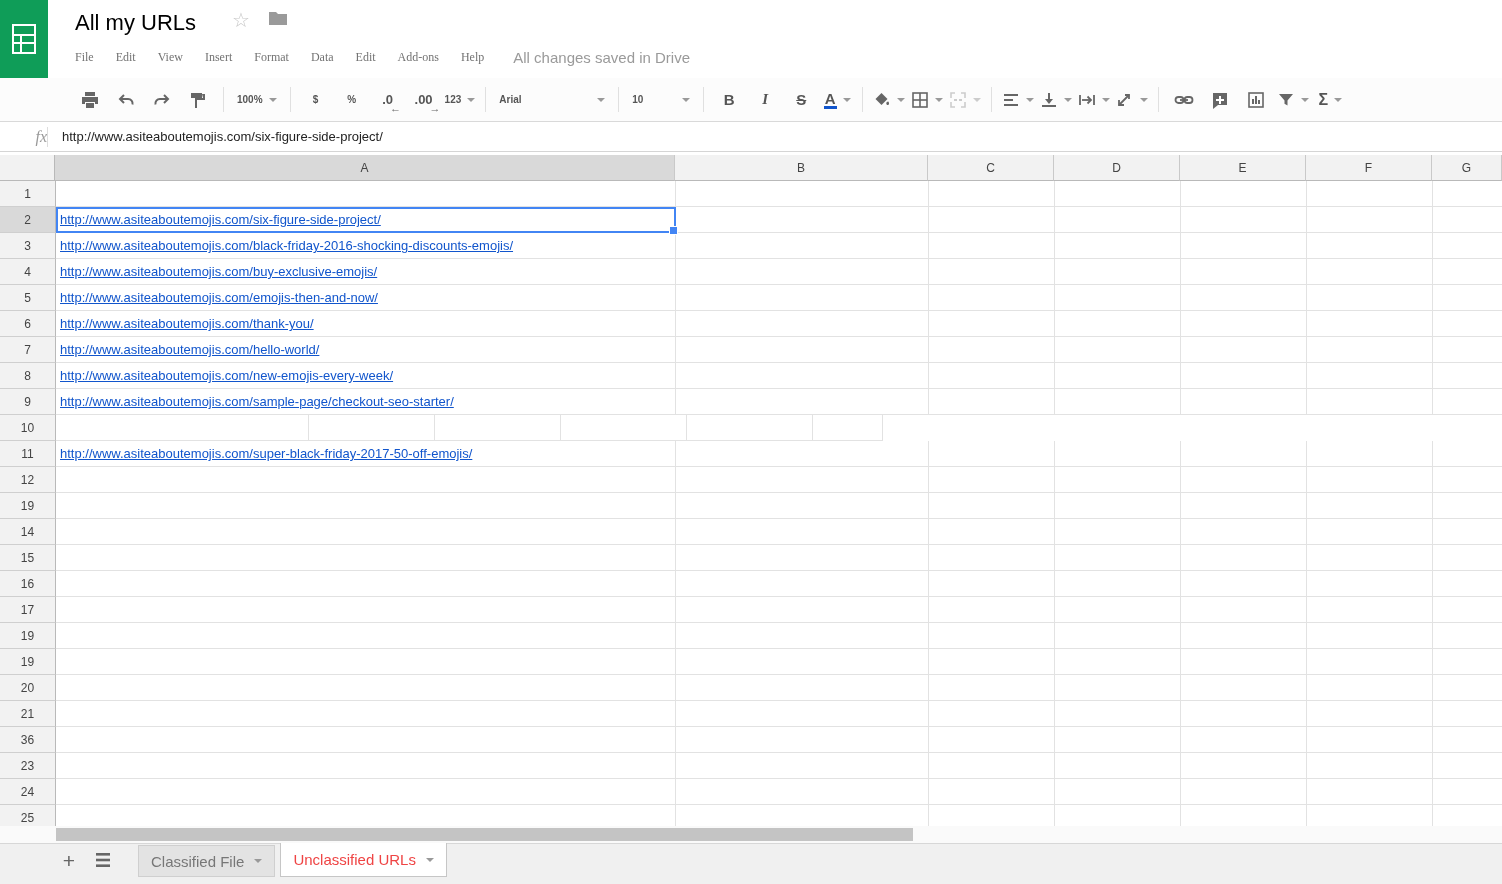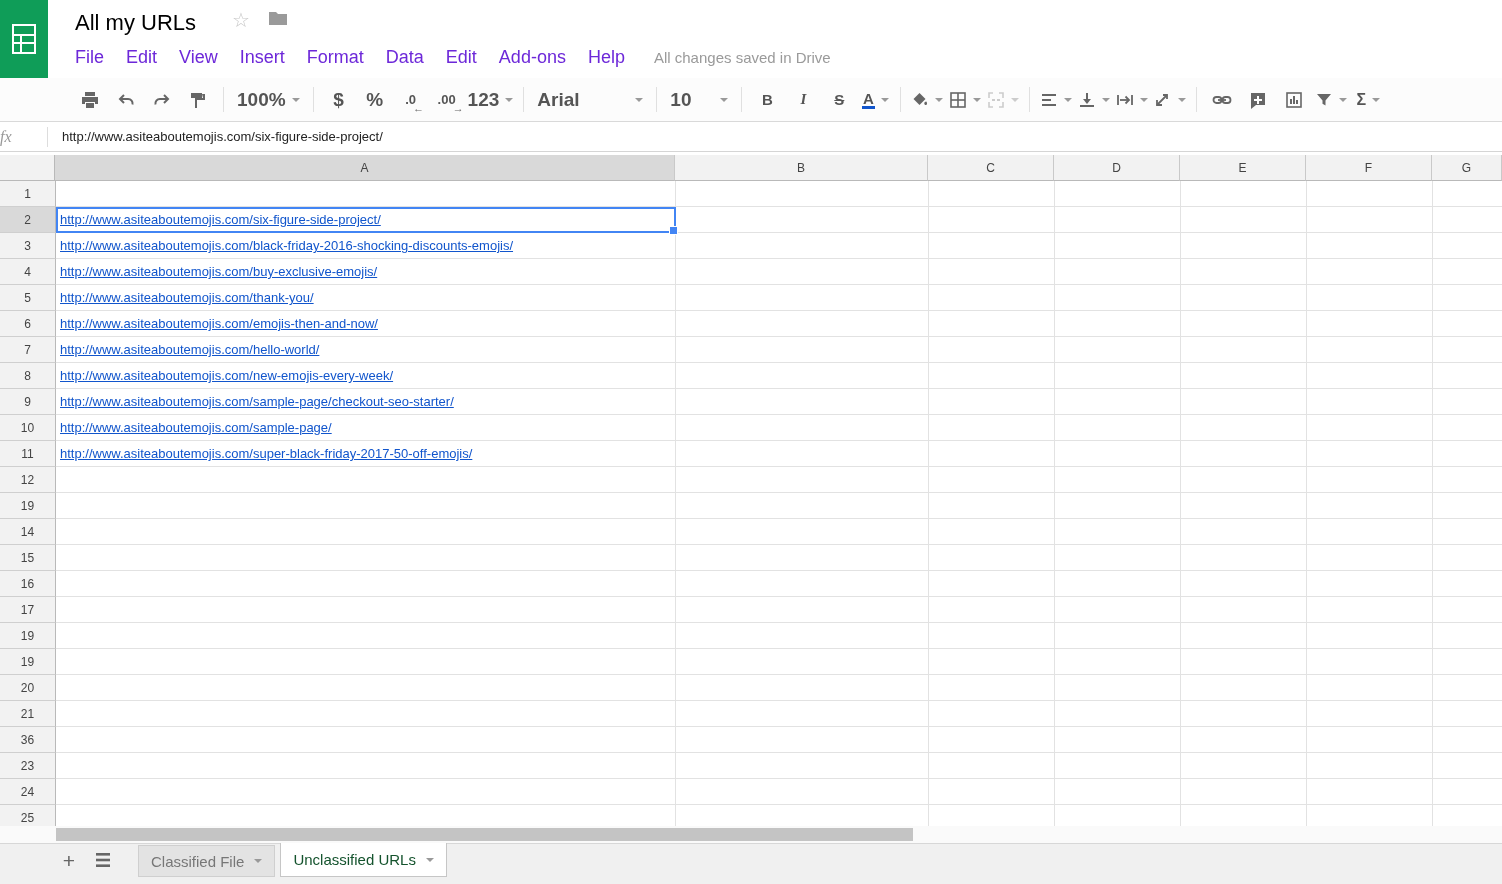--- a/index.html
+++ b/index.html
@@ -10,46 +10,46 @@
   
   .topbar{height:78px;position:relative;background:#fff;}
   .logo{position:absolute;left:0;top:0;width:48px;height:78px;background:#0f9d58;
     display:flex;align-items:center;justify-content:center;}
   .topbar-content{margin-left:75px;padding-top:10px;}
   .title-row{display:flex;height:32px;}
   .doc-title{font-size:22px;color:#000;}
   .star{font-size:20px;color:#c8c8c8;margin-left:36px;line-height:20px;}
   .folder{margin-left:18px;display:inline-flex;}
   .menu-row{display:flex;align-items:center;height:30px;margin-left:-11px;}
-  .menu-item{font-size:18px;color:#6d28d9;padding:4px 11px;cursor:pointer;}
+  .menu-item{font-size:12px;color:#737373;padding:4px 11px;cursor:pointer;font-family:Liberation Serif, serif;}
   .save-status{font-size:15px;color:#9a9a9a;margin-left:18px;}
   
   .toolbar{height:43px;background:#fcfcfc;border-bottom:1px solid #d9d9d9;
     display:flex;align-items:center;padding-left:72px;}
   .tb-btn{min-width:30px;height:26px;display:flex;align-items:center;justify-content:center;
     margin:0 3px;border-radius:2px;cursor:pointer;color:#666;}
   .tb-divider{width:1px;height:25px;background:#e0e0e0;margin:0 7px;}
-  .tb-text{font-size:19px;font-weight:bold;color:#555;}
+  .tb-text{font-size:10px;font-weight:bold;color:#555;}
   .caret{width:0;height:0;border-left:4px solid transparent;border-right:4px solid transparent;
     border-top:4px solid #999;margin-left:6px;display:inline-block;}
   .zoom-select,.font-select,.size-select{display:flex;align-items:center;justify-content:space-between;
     height:26px;padding:0 6px;cursor:pointer;border-radius:2px;}
   .font-select{width:106px;}
   .size-select{width:58px;}
   .fmt-bold{font-size:15px;font-weight:bold;color:#555;}
   .fmt-italic{font-size:15px;font-weight:bold;font-style:italic;font-family:"Liberation Serif",serif;color:#555;}
   .fmt-strike{font-size:15px;font-weight:bold;color:#555;text-decoration:line-through;}
   .fmt-color{font-size:15px;font-weight:bold;color:#555;border-bottom:3px solid #1155cc;line-height:15px;padding:0 1px;}
   .dec-wrap{position:relative;font-size:13px;font-weight:bold;color:#555;}
   .dec-arrow{position:absolute;font-weight:normal;font-size:11px;bottom:-7px;right:-8px;color:#666;}
   .disabled{color:#c7c7c7 !important;cursor:default;}
   svg.ic{display:block;}
   
   .formulabar{height:29px;border-bottom:1px solid #d5d5d5;display:flex;align-items:center;background:#fff;}
-  .fx{width:47px;text-align:left;font-family:"Liberation Serif",serif;font-style:italic;
+  .fx{width:47px;text-align:right;font-family:"Liberation Serif",serif;font-style:italic;
     font-size:16px;color:#999;}
   .fb-divider{width:1px;height:20px;background:#ddd;}
   .fb-value{font-size:13px;color:#222;padding-left:14px;white-space:nowrap;}
   .grid-gap{height:3px;background:#fff;}
   
   .grid{position:relative;}
   .colheaders{display:flex;height:26px;}
   .corner{width:56px;height:26px;background:#f2f2f2;border-right:1px solid #b9b9b9;
     border-bottom:1px solid #b9b9b9;box-sizing:border-box;}
   .colheader{height:26px;background:#f2f2f2;border-right:1px solid #c9c9c9;border-bottom:1px solid #b9b9b9;
@@ -78,21 +78,21 @@
   .tabbar{height:41px;background:#f0f0f0;border-top:1px solid #d7d7d7;display:flex;align-items:flex-start;}
   .add-sheet{margin-left:56px;margin-top:4px;width:26px;height:26px;display:flex;align-items:center;
     justify-content:center;font-size:21px;color:#666;cursor:pointer;}
   .all-sheets{margin-left:12px;margin-top:8px;cursor:pointer;}
   .tabs{display:flex;margin-left:26px;}
   .sheet-tab{height:32px;margin-top:1px;box-sizing:border-box;display:flex;align-items:center;
     padding:0 12px;font-size:15px;cursor:pointer;}
   .sheet-tab .caret{margin-left:10px;}
   .sheet-tab.inactive{background:#e3e3e3;border:1px solid #cfcfcf;color:#777;}
   .sheet-tab.active{background:#fff;border:1px solid #c6c6c6;border-top:1px solid #c6c6c6;
-    color:#14532d;margin-top:-2px;height:35px;margin-left:5px;}
+    color:#ef4444;margin-top:-2px;height:35px;margin-left:5px;}
 </style>
 </head>
 <body>
 
 <div class="topbar">
   <div class="logo">
     <svg class="ic" width="24" height="30" viewBox="0 0 24 30">
       <rect x="1" y="1" width="22" height="28" fill="none" stroke="#fff" stroke-width="2"></rect>
       <line x1="1" y1="11" x2="23" y2="11" stroke="#fff" stroke-width="2"></line>
       <line x1="1" y1="19" x2="23" y2="19" stroke="#fff" stroke-width="2"></line>
@@ -385,38 +385,38 @@
         <div class="cellrow">
           <div class="cell" style="width: 620px;"><a>http://www.asiteaboutemojis.com/buy-exclusive-emojis/</a></div>
           <div class="cell" style="width: 253px;"></div>
           <div class="cell" style="width: 126px;"></div>
           <div class="cell" style="width: 126px;"></div>
           <div class="cell" style="width: 126px;"></div>
           <div class="cell" style="width: 126px;"></div>
           <div class="cell" style="width: 70px;"></div>
         </div>
         <div class="cellrow">
+          <div class="cell" style="width: 620px;"><a>http://www.asiteaboutemojis.com/emojis-then-and-now/</a></div>
+          <div class="cell" style="width: 253px;"></div>
+          <div class="cell" style="width: 126px;"></div>
+          <div class="cell" style="width: 126px;"></div>
+          <div class="cell" style="width: 126px;"></div>
+          <div class="cell" style="width: 126px;"></div>
+          <div class="cell" style="width: 70px;"></div>
+        </div>
+        <div class="cellrow">
           <div class="cell" style="width: 620px;"><a>http://www.asiteaboutemojis.com/thank-you/</a></div>
           <div class="cell" style="width: 253px;"></div>
           <div class="cell" style="width: 126px;"></div>
           <div class="cell" style="width: 126px;"></div>
           <div class="cell" style="width: 126px;"></div>
           <div class="cell" style="width: 126px;"></div>
           <div class="cell" style="width: 70px;"></div>
         </div>
         <div class="cellrow">
-          <div class="cell" style="width: 620px;"><a>http://www.asiteaboutemojis.com/emojis-then-and-now/</a></div>
-          <div class="cell" style="width: 253px;"></div>
-          <div class="cell" style="width: 126px;"></div>
-          <div class="cell" style="width: 126px;"></div>
-          <div class="cell" style="width: 126px;"></div>
-          <div class="cell" style="width: 126px;"></div>
-          <div class="cell" style="width: 70px;"></div>
-        </div>
-        <div class="cellrow">
           <div class="cell" style="width: 620px;"><a>http://www.asiteaboutemojis.com/hello-world/</a></div>
           <div class="cell" style="width: 253px;"></div>
           <div class="cell" style="width: 126px;"></div>
           <div class="cell" style="width: 126px;"></div>
           <div class="cell" style="width: 126px;"></div>
           <div class="cell" style="width: 126px;"></div>
           <div class="cell" style="width: 70px;"></div>
         </div>
         <div class="cellrow">
           <div class="cell" style="width: 620px;"><a>http://www.asiteaboutemojis.com/new-emojis-every-week/</a></div>
@@ -430,21 +430,20 @@
         <div class="cellrow">
           <div class="cell" style="width: 620px;"><a>http://www.asiteaboutemojis.com/sample-page/checkout-seo-starter/</a></div>
           <div class="cell" style="width: 253px;"></div>
           <div class="cell" style="width: 126px;"></div>
           <div class="cell" style="width: 126px;"></div>
           <div class="cell" style="width: 126px;"></div>
           <div class="cell" style="width: 126px;"></div>
           <div class="cell" style="width: 70px;"></div>
         </div>
         <div class="cellrow">
-          <div class="cell" style="width: 620px;"><a>http://www.asiteaboutemojis.com/sample-page/</a></div>
           <div class="cell" style="width: 253px;"></div>
           <div class="cell" style="width: 126px;"></div>
           <div class="cell" style="width: 126px;"></div>
           <div class="cell" style="width: 126px;"></div>
           <div class="cell" style="width: 126px;"></div>
           <div class="cell" style="width: 70px;"></div>
         </div>
         <div class="cellrow">
           <div class="cell" style="width: 620px;"><a>http://www.asiteaboutemojis.com/super-black-friday-2017-50-off-emojis/</a></div>
           <div class="cell" style="width: 253px;"></div>

